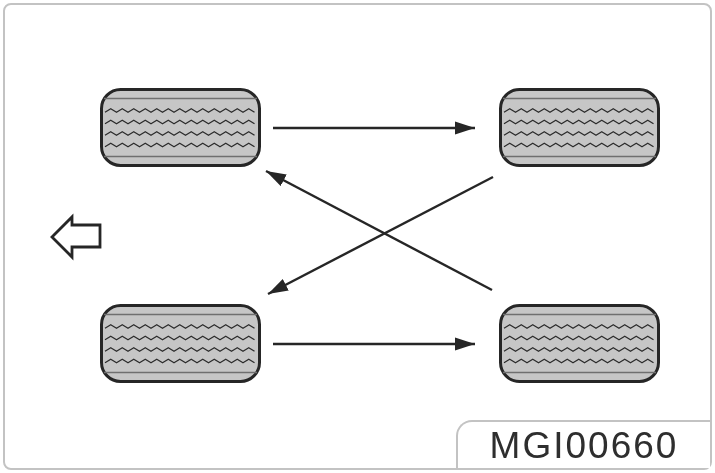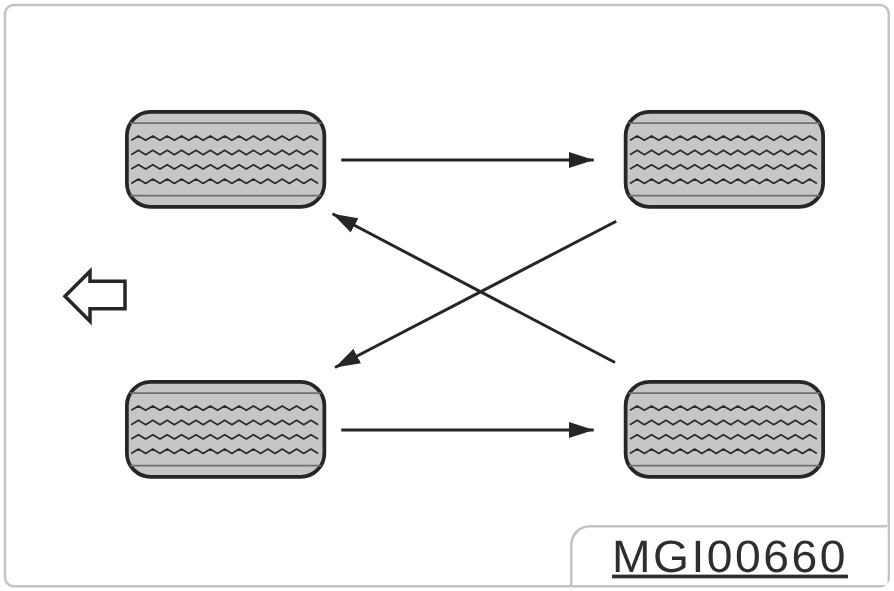--- a/index.html
+++ b/index.html
@@ -46,21 +46,20 @@
     align-items: center;
     justify-content: center;
   }
   .figure-label-text {
     color: #2e2e2e;
     font-size: 37px;
     letter-spacing: 2px;
     line-height: 1;
     white-space: nowrap;
     transform: scaleY(0.98);
-    text-decoration: underline;
   }
 </style>
 </head>
 <body>
 
 <div class="page">
 
   <div class="frame"></div>
 
   <svg class="diagram-svg" width="715" height="473" viewBox="0 0 715 473" xmlns="http://www.w3.org/2000/svg">

